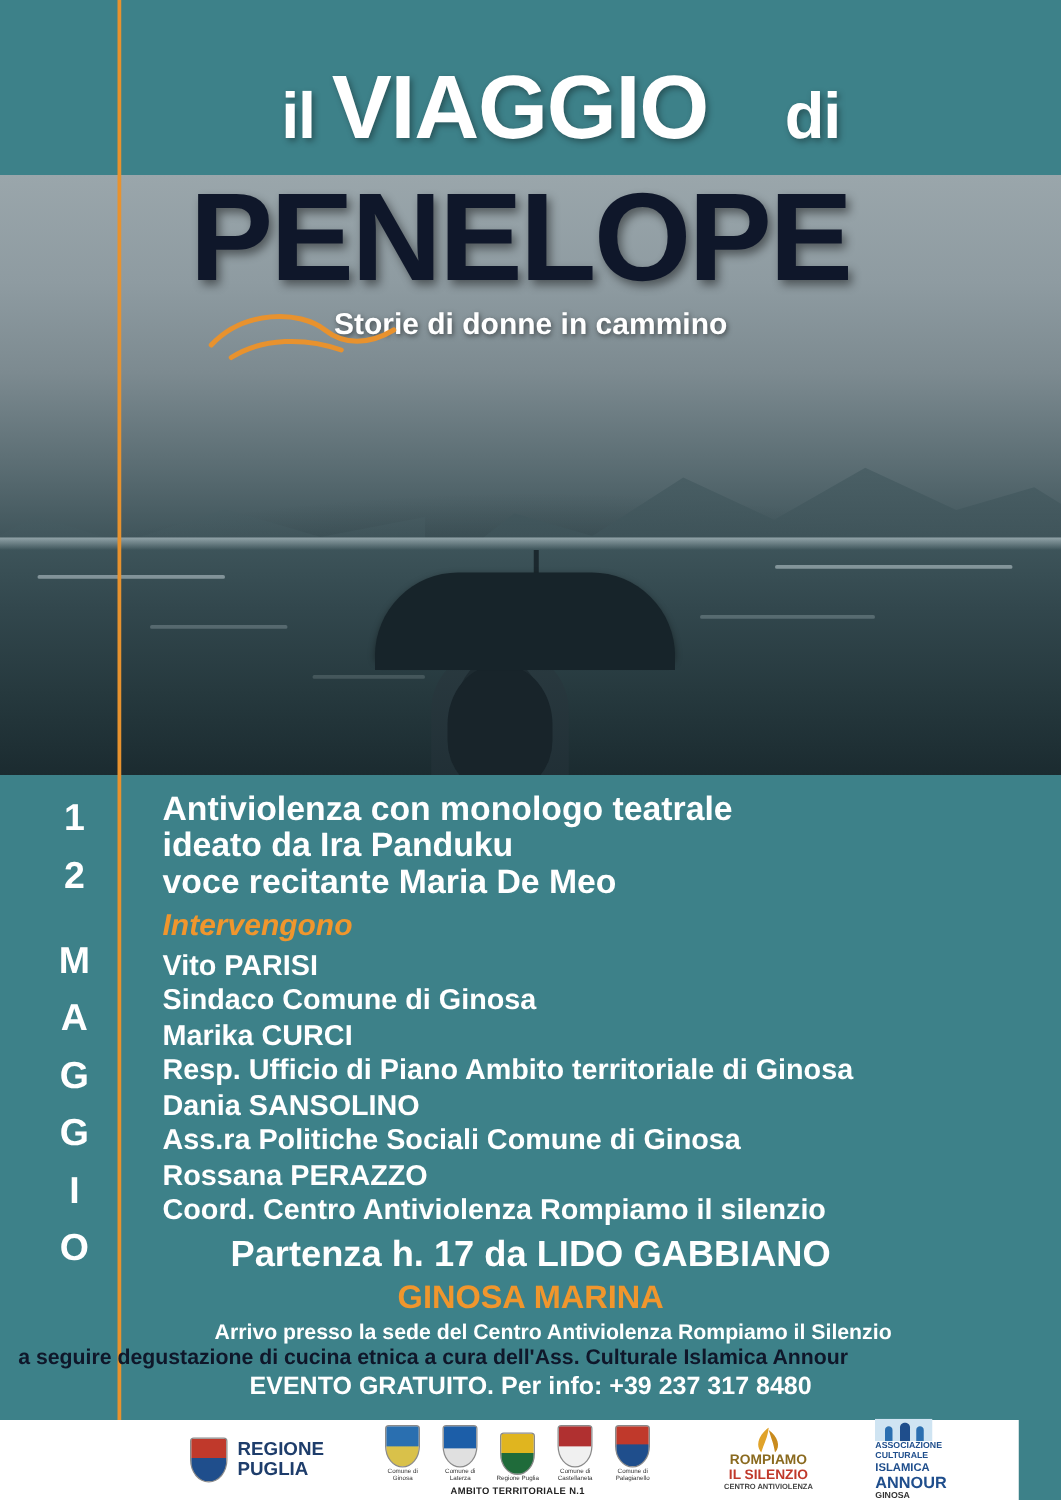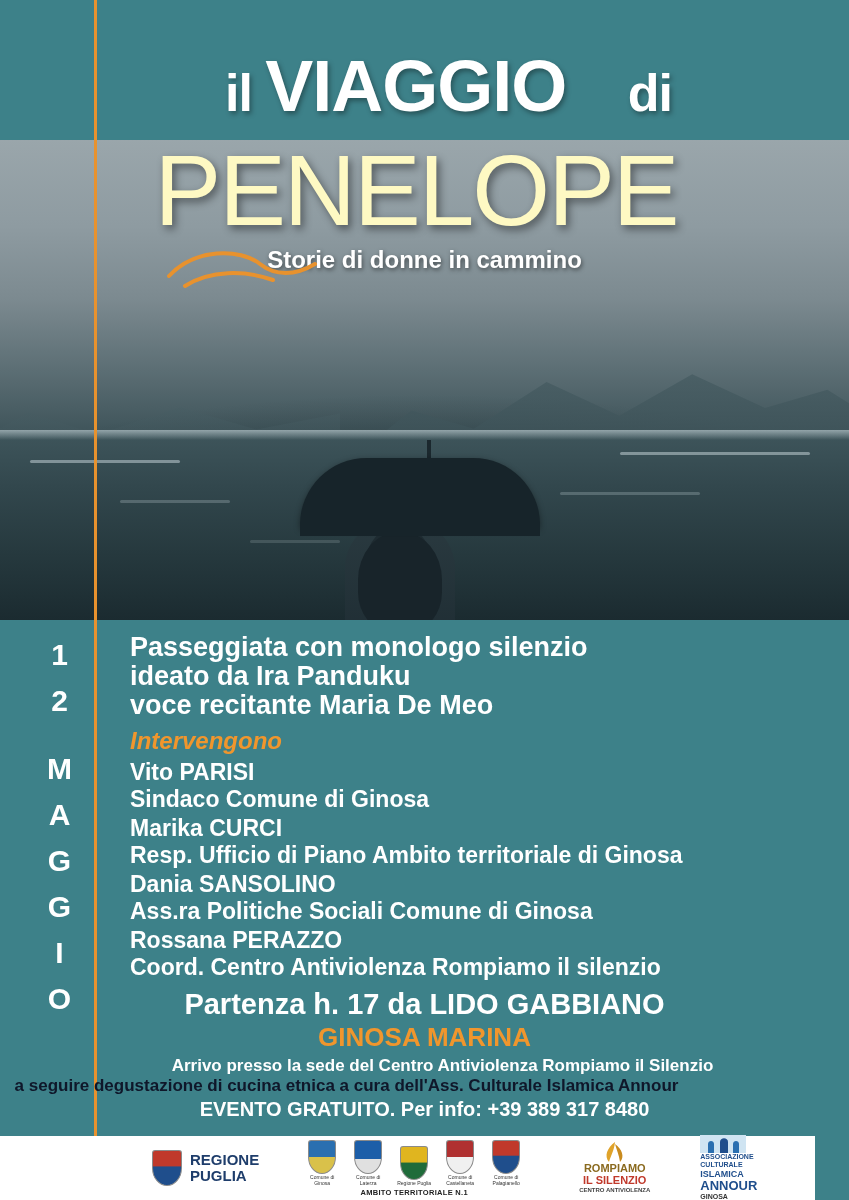--- a/index.html
+++ b/index.html
@@ -99,22 +99,22 @@
                radial-gradient(ellipse 22% 100% at 37% 0%, transparent 60%, #17242a 61%),
                radial-gradient(ellipse 22% 100% at 63% 0%, transparent 60%, #17242a 61%),
                radial-gradient(ellipse 22% 100% at 88% 0%, transparent 60%, #17242a 61%);
   }
   .umbrella-pole{
     position:absolute;left:427px;top:300px;width:4px;height:130px;background:#1b282e;
   }
   
   .title-line2{
     position:absolute;top:140px;left:0;width:832px;text-align:center;
-    color:#fef9c3;
-    font-size:100px;line-height:100px;font-weight:normal;
+    color:#0f172a;
+    font-size:100px;line-height:100px;font-weight:bold;
     letter-spacing:-2px;
     text-shadow:3px 4px 8px rgba(0,0,0,.45);
     white-space:nowrap;
   }
   .subtitle{
     position:absolute;top:246px;left:0;width:849px;text-align:center;
     color:#ffffff;font-size:24px;font-weight:bold;
     text-shadow:1px 2px 4px rgba(0,0,0,.5);
   }
   .swoosh{
@@ -252,39 +252,39 @@
     <div class="sp"></div>
     <div>M</div>
     <div>A</div>
     <div>G</div>
     <div>G</div>
     <div>I</div>
     <div>O</div>
   </div>
 
   <div class="body-block">
-    <p class="lead">Passeggiata con monologo silenzio</p>
+    <p class="lead">Antiviolenza con monologo teatrale</p>
     <p class="lead" style="margin-top:-8px">ideato da Ira Panduku</p>
     <p class="lead" style="margin-top:-8px">voce recitante Maria De Meo</p>
     <p class="intervengono">Intervengono</p>
     <p class="person">Vito PARISI</p>
     <p class="role">Sindaco Comune di Ginosa</p>
     <p class="person">Marika CURCI</p>
     <p class="role">Resp. Ufficio di Piano Ambito territoriale di Ginosa</p>
     <p class="person">Dania SANSOLINO</p>
     <p class="role">Ass.ra Politiche Sociali Comune di Ginosa</p>
     <p class="person">Rossana PERAZZO</p>
     <p class="role">Coord. Centro Antiviolenza Rompiamo il silenzio</p>
   </div>
 
   <div class="depart">Partenza h. 17 da LIDO GABBIANO</div>
   <div class="place">GINOSA MARINA</div>
   <div class="note1">Arrivo presso la sede del Centro Antiviolenza Rompiamo il Silenzio</div>
   <div class="note2">a seguire degustazione di cucina etnica a cura dell'Ass. Culturale Islamica Annour</div>
-  <div class="note3">EVENTO GRATUITO. Per info: +39 389 317 8480</div>
+  <div class="note3">EVENTO GRATUITO. Per info: +39 237 317 8480</div>
 
   <div class="logos">
 
     <div class="logo-group" style="margin-left:150px;">
       <div class="crest" style="width:28px;height:34px;"></div>
       <div>
         <div class="regione-txt">REGIONE</div>
         <div class="regione-txt">PUGLIA</div>
       </div>
     </div>

